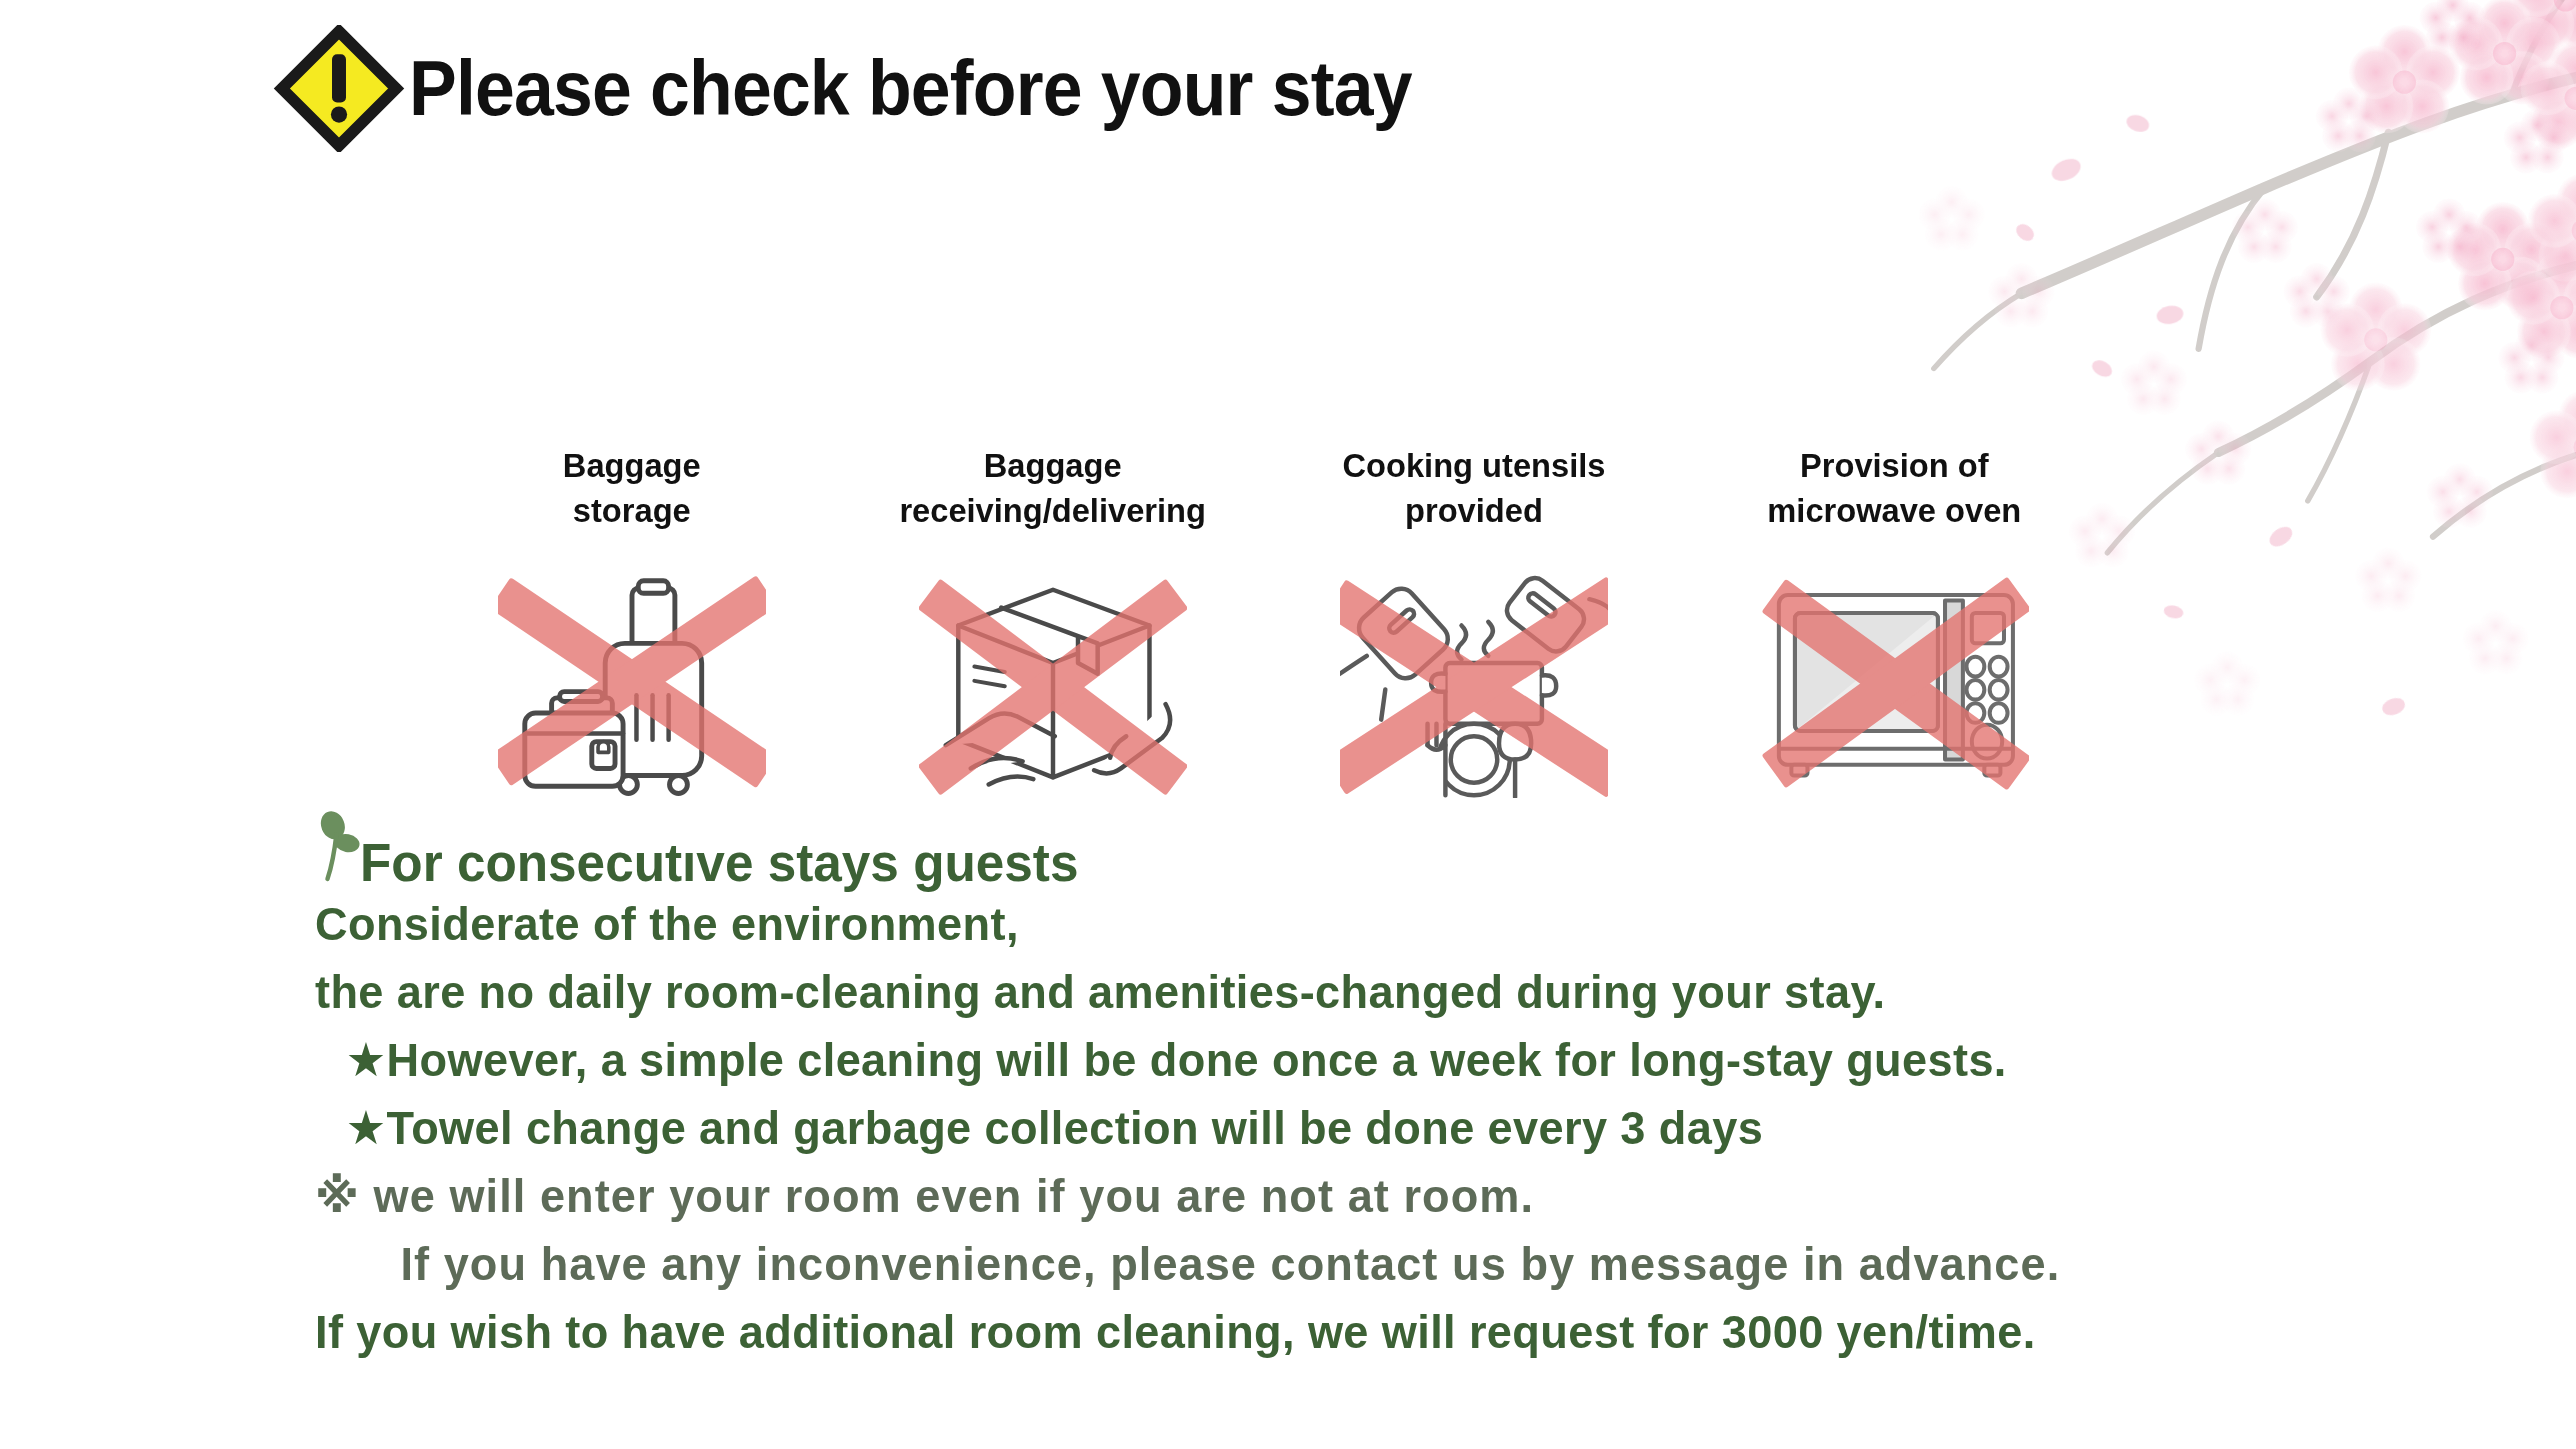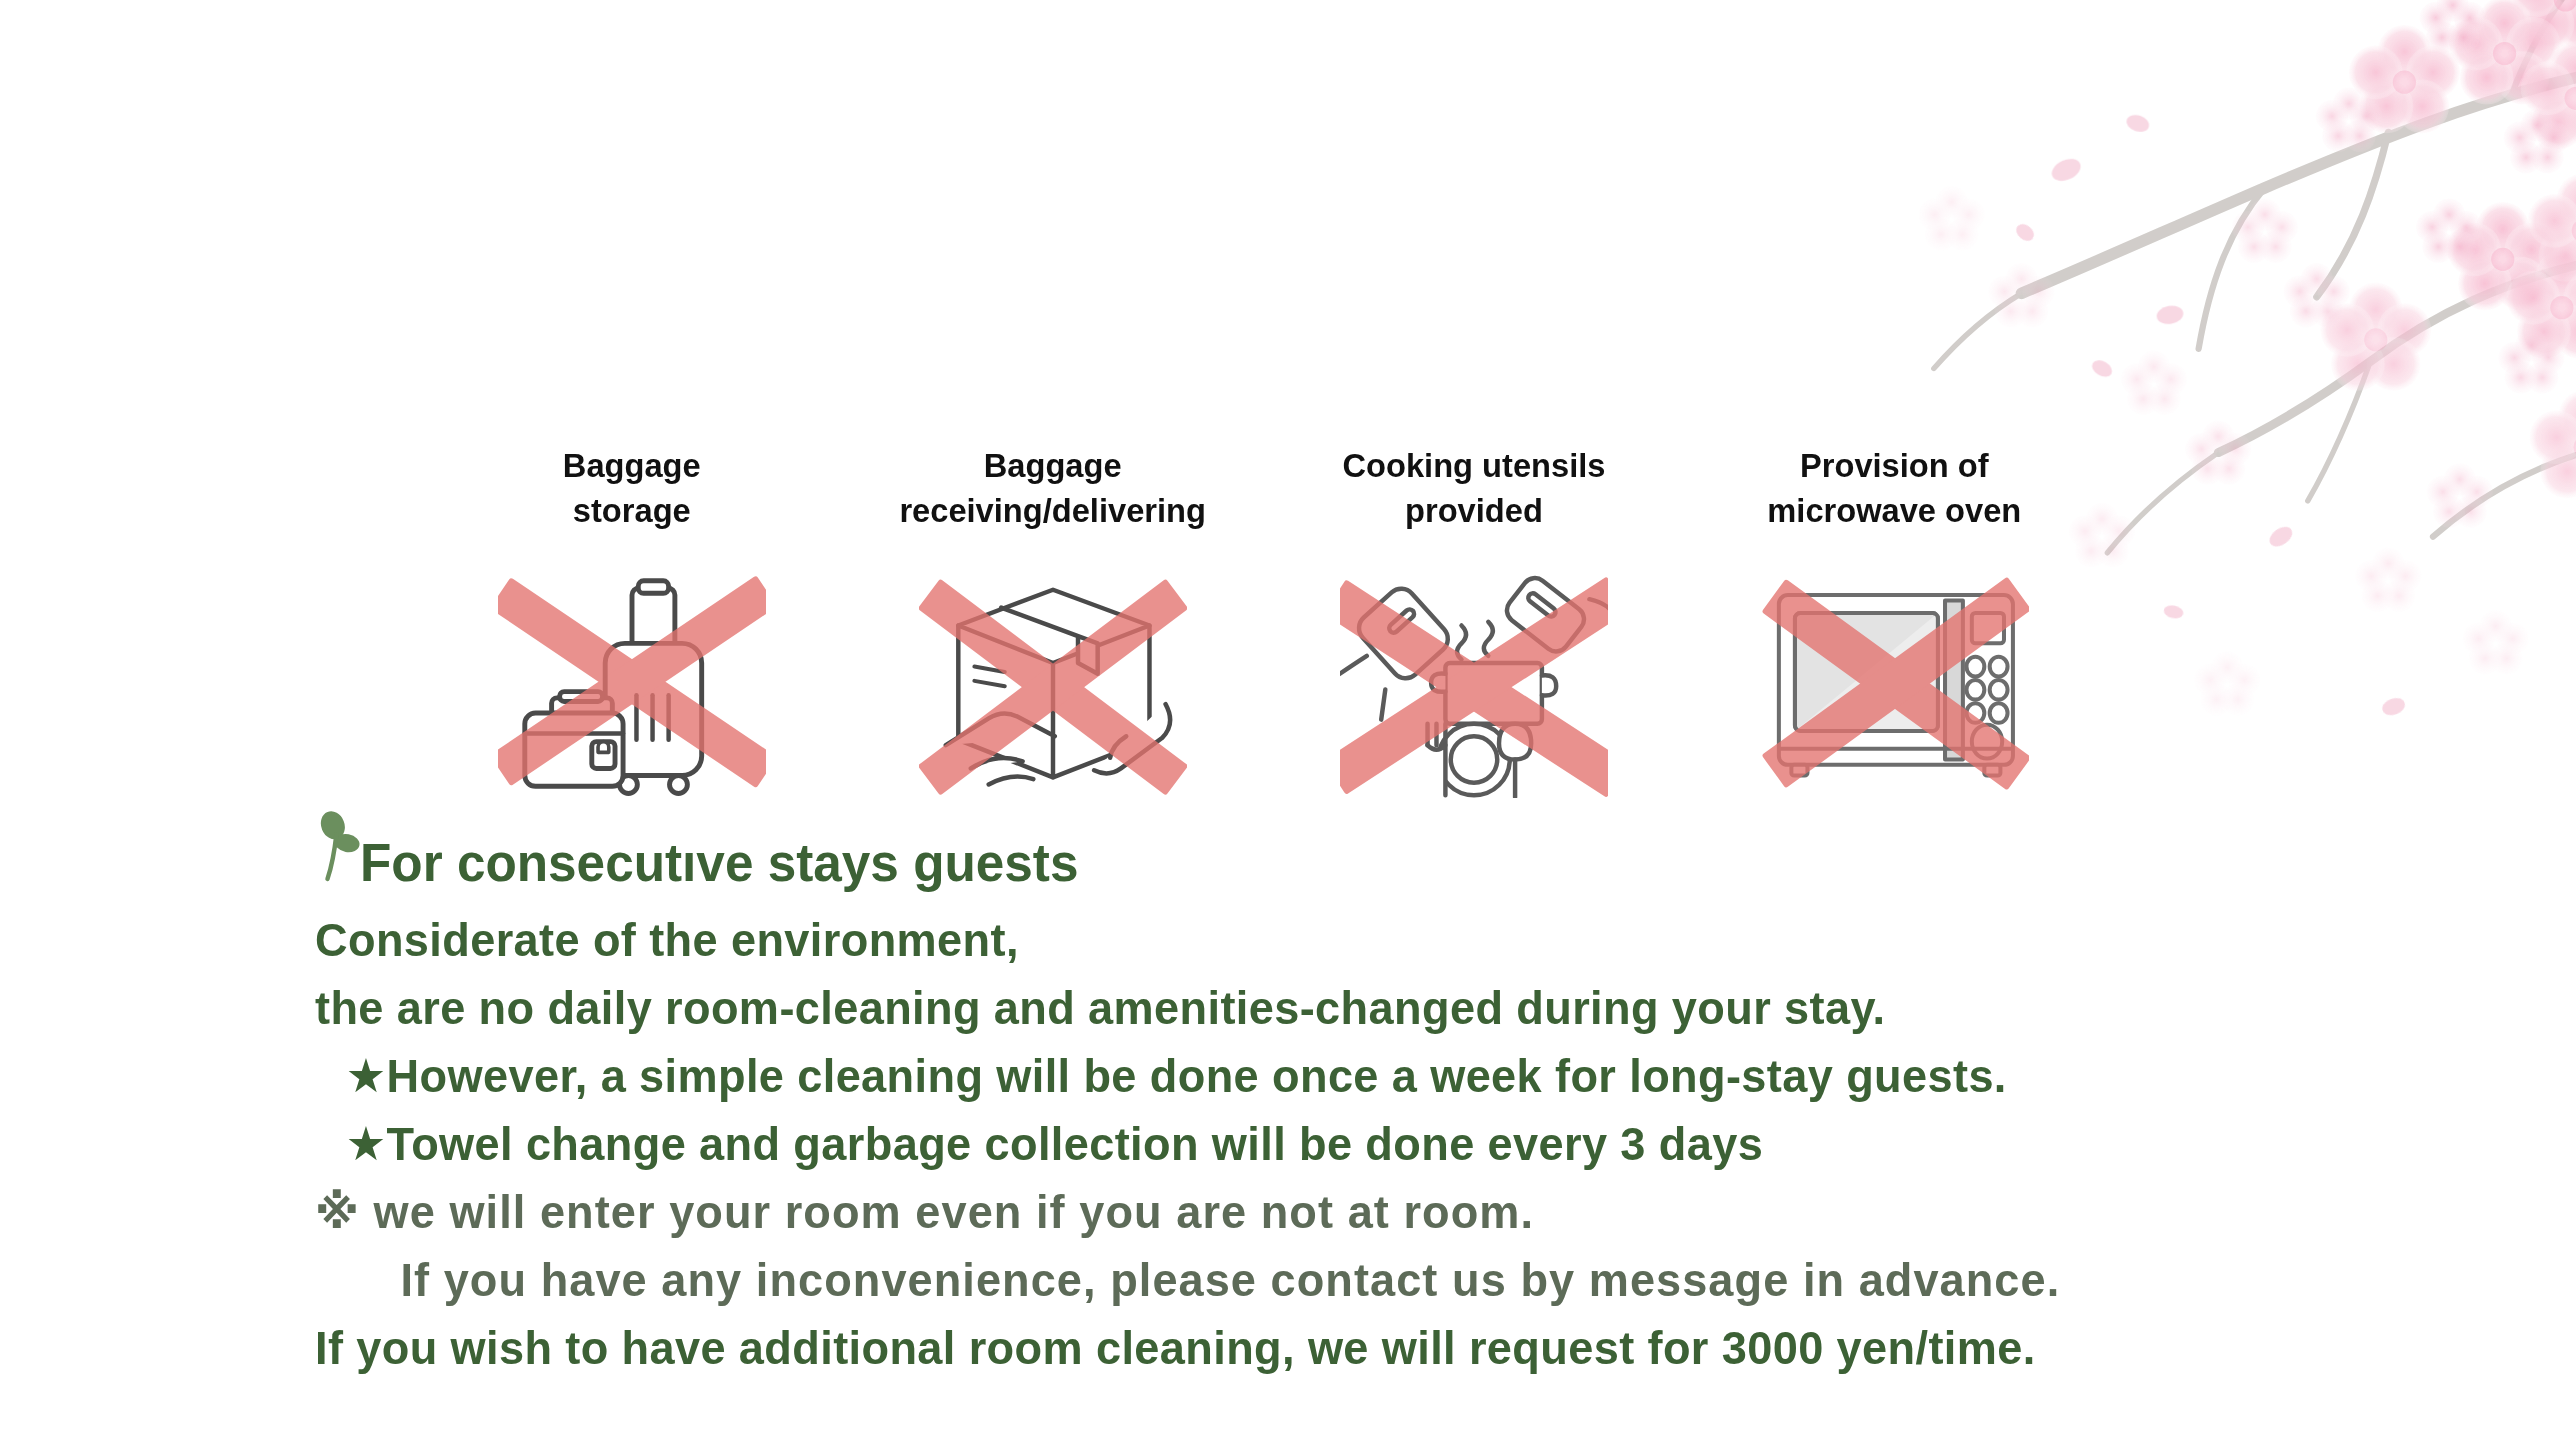--- a/index.html
+++ b/index.html
@@ -35,21 +35,21 @@
             line-height:45px;white-space:nowrap;transform:scaleX(.96);}
   .icon-art{width:268px;height:228px;margin-top:9px;position:relative;}
   .icon-art svg{position:absolute;left:0;top:0;}
 
   
   .consec{position:absolute;left:315px;top:811px;z-index:2;}
   .consec-head{display:flex;align-items:flex-end;text-align:center;}
   .sprout{width:50px;height:75px;margin-right:-5.4px;margin-bottom:3.6px;}
   .consec-title{font-size:54px;font-weight:700;color:#3c6135;white-space:nowrap;
                 line-height:55px;transform:scaleX(.95);transform-origin:left center;}
-  .body-lines{margin-top:16px;}
+  .body-lines{}
   .body-lines .ln{font-size:47px;font-weight:700;color:#3c6135;line-height:68px;
                   white-space:nowrap;letter-spacing:0.4px;transform:scaleX(.96);
                   transform-origin:left center;}
   .body-lines .ln.indent{padding-left:32px;}
   .body-lines .ln.note{color:#5d6b58;font-weight:600;letter-spacing:1.1px;}
   .body-lines .ln.note2{color:#5d6b58;font-weight:600;letter-spacing:1.1px;padding-left:89px;}
   .star{color:#3c6135;}
 </style>
 </head>
 <body>
@@ -129,20 +129,28 @@
       <ellipse cx="600" cy="178" rx="13" ry="9" transform="rotate(18 600 178)"></ellipse>
       <ellipse cx="474" cy="300" rx="11" ry="8" transform="rotate(40 474 300)"></ellipse>
       <ellipse cx="636" cy="392" rx="15" ry="10" transform="rotate(-10 636 392)"></ellipse>
       <ellipse cx="560" cy="452" rx="12" ry="8" transform="rotate(30 560 452)"></ellipse>
       <ellipse cx="760" cy="640" rx="14" ry="9" transform="rotate(-35 760 640)"></ellipse>
       <ellipse cx="640" cy="724" rx="11" ry="7" transform="rotate(12 640 724)"></ellipse>
       <ellipse cx="886" cy="830" rx="13" ry="9" transform="rotate(-20 886 830)"></ellipse>
     </g>
   </svg>
 
+  <div class="header">
+    <svg class="warn-icon" viewBox="0 0 100 100" xmlns="http://www.w3.org/2000/svg">
+      <polygon points="50,5 95,50 50,95 5,50" fill="#f5ea21" stroke="#1a1a1a" stroke-width="9" stroke-linejoin="miter"></polygon>
+      <rect x="44.5" y="23" width="11" height="38" rx="4" fill="#1a1a1a"></rect>
+      <circle cx="50" cy="70.5" r="6.4" fill="#1a1a1a"></circle>
+    </svg>
+    <div class="title">Please check before your stay</div>
+  </div>
 
 
   <div class="icons">
 
     <div class="icon-cell">
       <div class="icon-cap">
         <div>Baggage</div>
         <div>storage</div>
       </div>
       <div class="icon-art">

